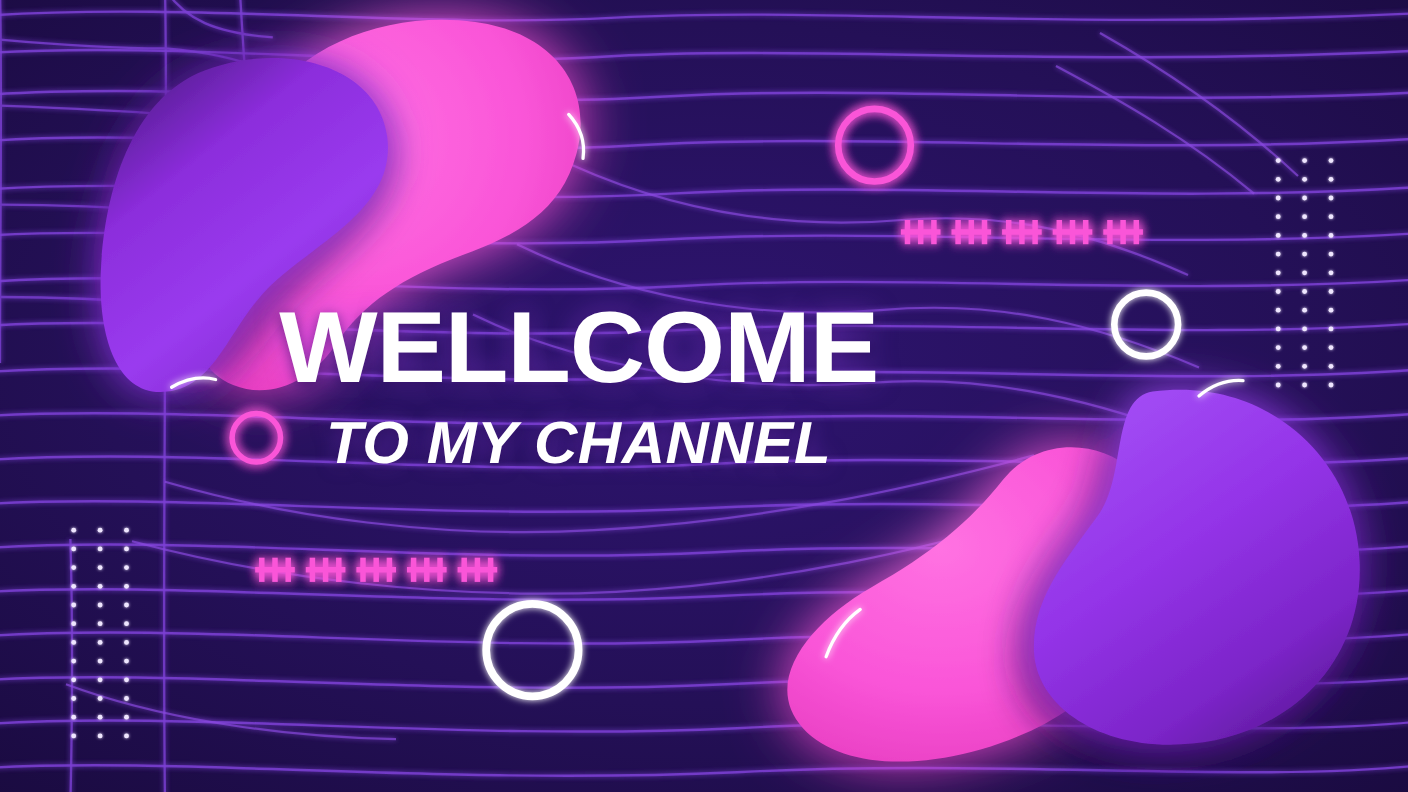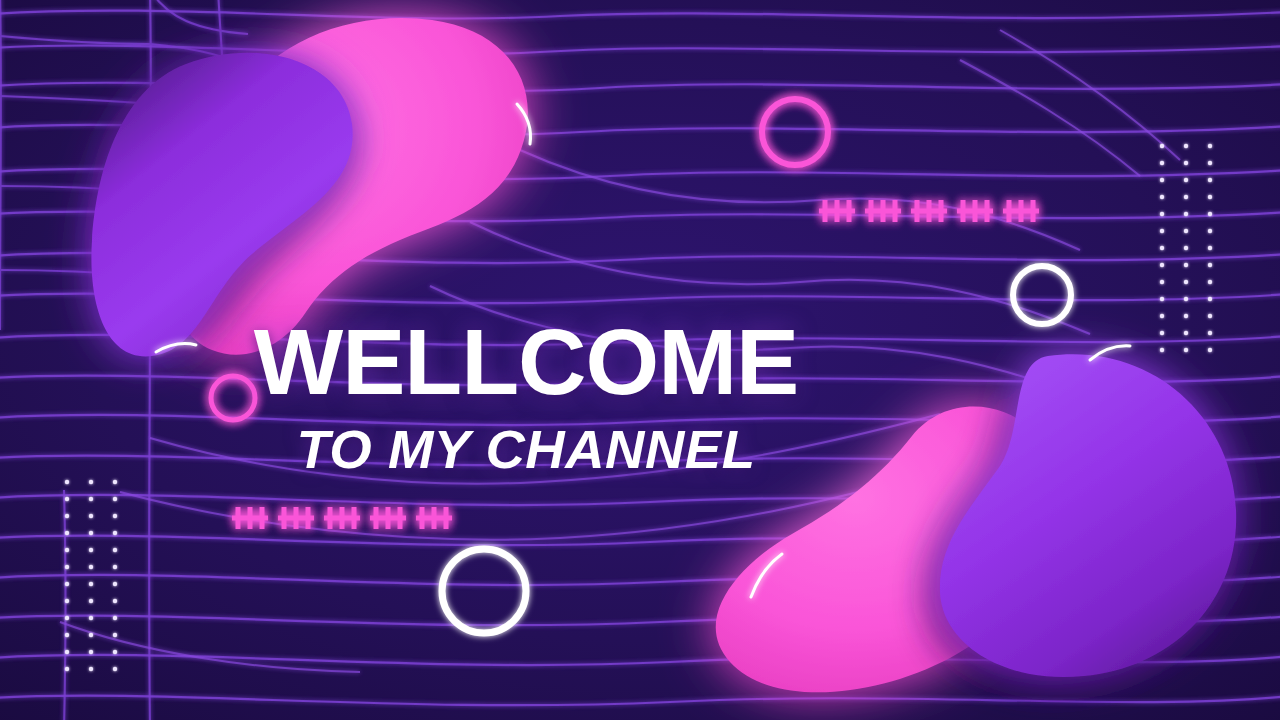--- a/index.html
+++ b/index.html
@@ -28,21 +28,20 @@
 
   
   .text-block {
     position: absolute;
     z-index: 9;
     left: 0;
     top: 272px;
     width: 1052px;
     text-align: center;
     pointer-events: none;
-    margin-top: 46px;
   }
   .headline {
     font-family: "Liberation Sans", sans-serif;
     font-weight: 700;
     font-size: 92px;
     line-height: 0.96;
     letter-spacing: -1px;
     color: #ffffff;
     margin: 0;
     text-shadow: 0 0 22px rgba(140,60,220,0.55),

